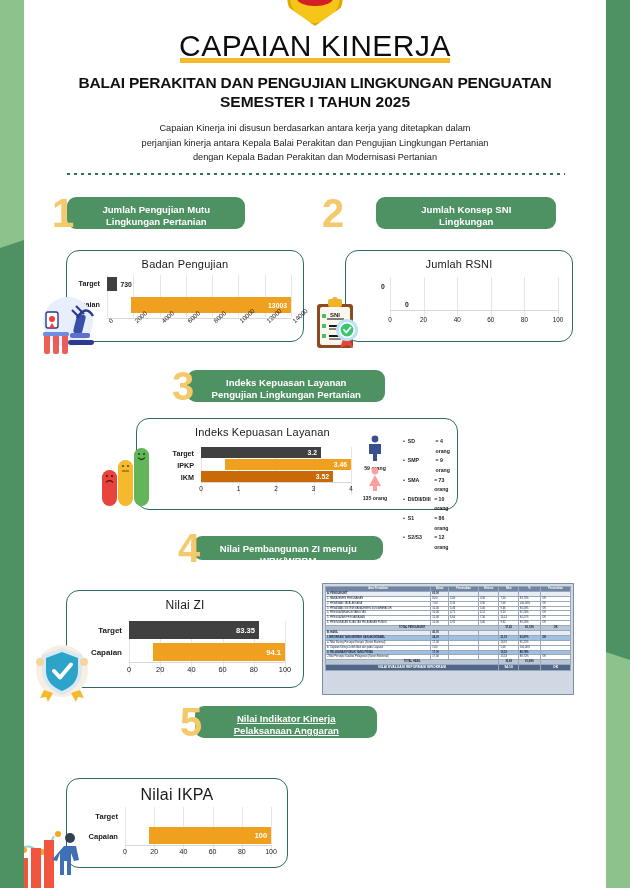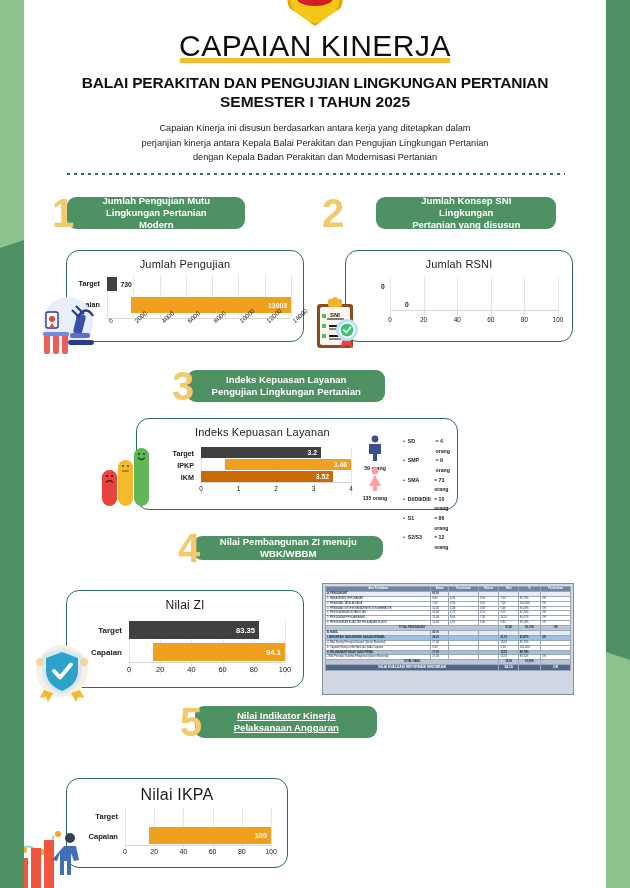--- a/index.html
+++ b/index.html
@@ -69,21 +69,21 @@
   
   .row { position:absolute; }
   .banner { display:flex; align-items:center; }
   .big-num{
     font-size:40px; font-weight:bold; color:#f3c96b; line-height:0.8;
     margin-right:-7px; z-index:2; position:relative; font-family:"Liberation Sans",sans-serif;
   }
   .banner-pill{
     background:#4e9163; color:#ffffff; border-radius:9px;
     padding:7px 20px; font-weight:bold; font-size:9.6px; line-height:1.25;
-    text-align:center; display:flex; align-items:center; justify-content:center;
+    text-align:center; display:flex; justify-content:center;
   }
 
   
   .card{
     background:#fff; border:1.6px solid #2f6b62; border-radius:13px;
     position:relative;
   }
   .card-title{
     text-align:center; font-size:11px; color:#1a1a1a; font-weight:400;
     padding-top:7px; letter-spacing:.2px;
@@ -155,21 +155,21 @@
   <div class="emblem-wrap">
     <div class="emblem">
         <div class="emblem-dot"></div>
       </div>
   </div>
 
   <div class="title-main-wrap">
     <div class="title-main">CAPAIAN KINERJA</div>
     <span class="title-underline"></span>
   </div>
-  <div class="title-sub">BALAI PERAKITAN DAN PENGUJIAN LINGKUNGAN PERTANIAN</div>
+  <div class="title-sub">BALAI PERAKITAN DAN PENGUJIAN LINGKUNGAN PENGUATAN</div>
   <div class="title-sub2">SEMESTER I TAHUN 2025</div>
   <div class="intro">
     <div>Capaian Kinerja ini disusun berdasarkan antara kerja yang ditetapkan dalam</div>
     <div>perjanjian kinerja antara Kepala Balai Perakitan dan Pengujian Lingkungan Pertanian</div>
     <div>dengan Kepala Badan Perakitan dan Modernisasi Pertanian</div>
   </div>
   <div class="dotted"></div>
 
   <div class="row banner" style="left:52px; top:197px;">
     <div class="big-num">1</div>
@@ -185,21 +185,21 @@
     <div class="big-num">2</div>
     <div class="banner-pill" style="width:180px;height:32px;margin-left:39px;">
       <div>
         <div>Jumlah Konsep SNI Lingkungan</div>
         <div>Pertanian yang disusun</div>
       </div>
     </div>
   </div>
 
   <div class="card" style="left:66px; top:250px; width:238px; height:92px; position:absolute;">
-    <div class="card-title">Jumlah Pengujian</div>
+    <div class="card-title">Badan Pengujian</div>
     <div class="chart" style="position:absolute; left:40px; right:12px; top:24px; height:42px;">
       <div class="gridline" style="left:0%"></div>
         <div class="gridline" style="left:14.28%"></div>
       <div class="gridline" style="left:28.57%"></div>
         <div class="gridline" style="left:42.85%"></div>
       <div class="gridline" style="left:57.14%"></div>
         <div class="gridline" style="left:71.42%"></div>
       <div class="gridline" style="left:85.71%"></div>
         <div class="gridline" style="left:100%"></div>
 

